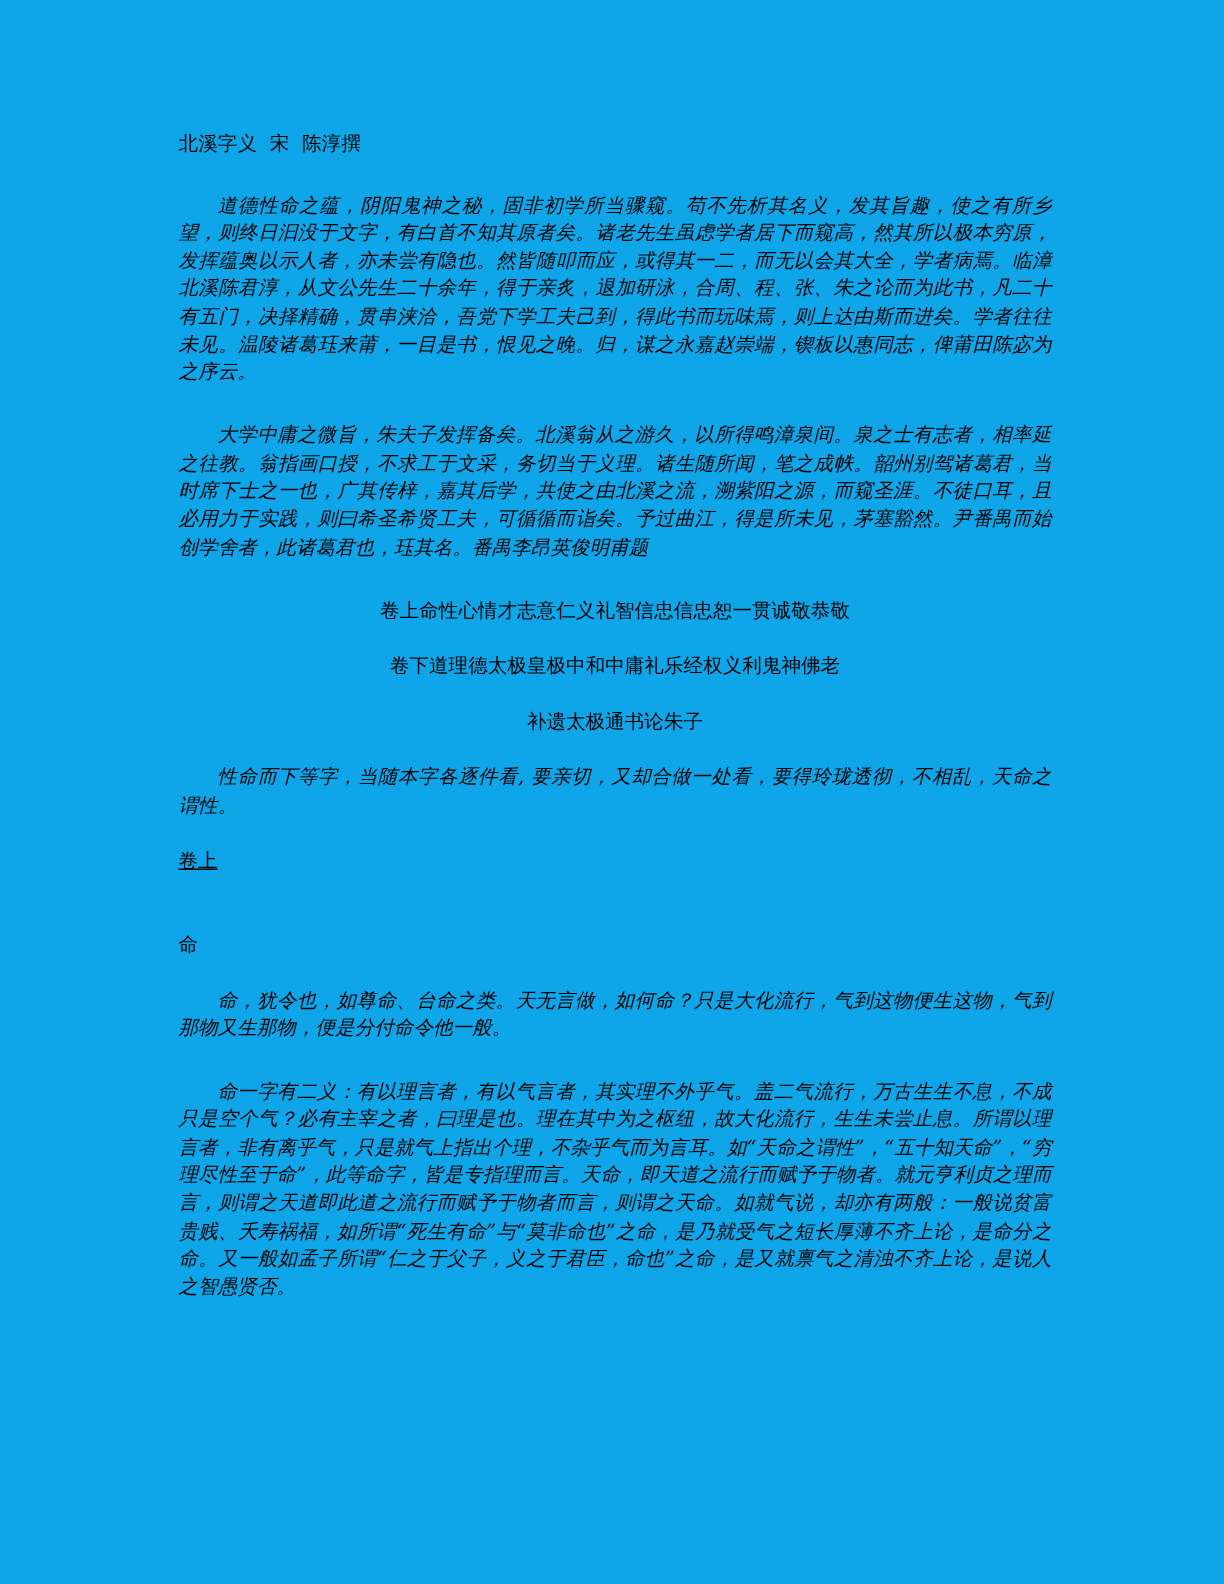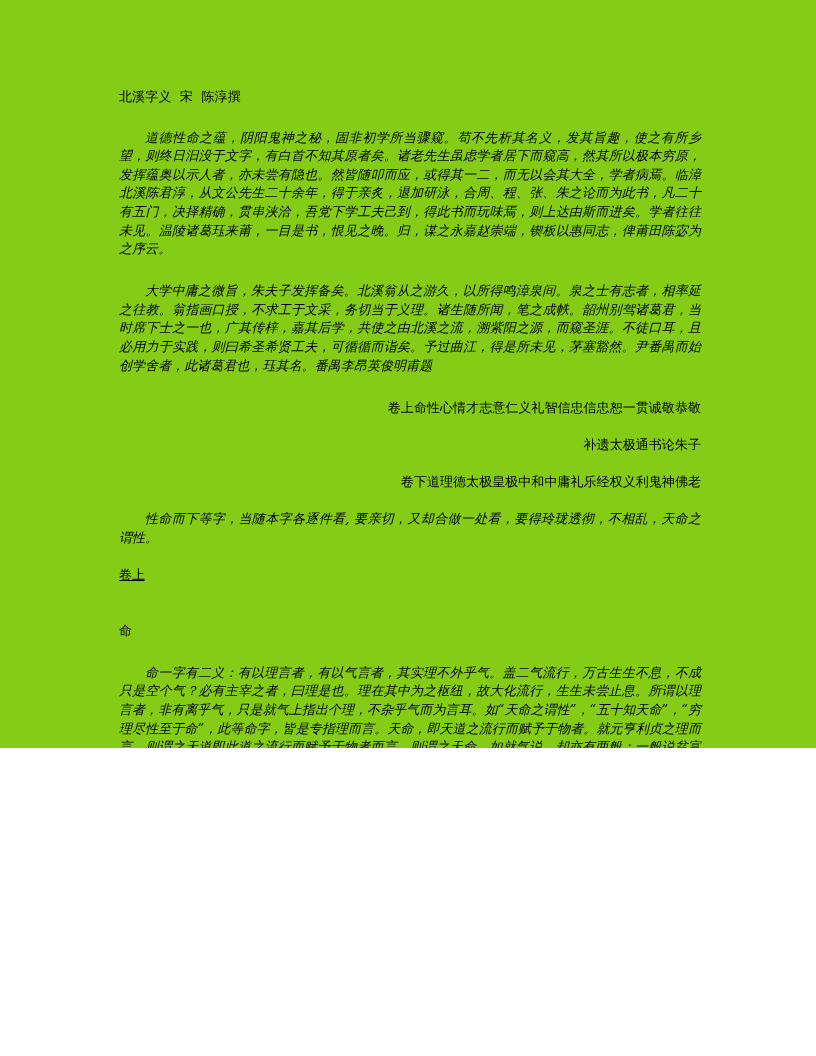--- a/index.html
+++ b/index.html
@@ -8,22 +8,22 @@
     padding: 0;
     background: #ffffff;
   }
   body {
     font-family: "DejaVu Serif", "Liberation Serif", serif;
     color: #000000;
   }
   .page {
     position: relative;
     width: 816px;
-    height: 748px;
-    background: #84cc16;
+    height: 1056px;
+    background: #0ea5e9;
     overflow: hidden;
     box-sizing: border-box;
   }
   .content {
     position: absolute;
     left: 119px;
     top: 88px;
     width: 582px;
   }
   .doc-title {
@@ -42,21 +42,21 @@
     text-indent: 2em;
     word-break: break-all;
     letter-spacing: 0.05px;
     font-style: italic;
   }
   p.toc {
     font-size: 13px;
     line-height: 18.6px;
     margin: 0 0 18.5px 0;
     text-indent: 0;
-    text-align: right;
+    text-align: center;
     word-break: break-all;
     letter-spacing: 0.05px;
   }
   p.volume-head {
     font-size: 13px;
     line-height: 18.6px;
     margin: 0 0 18.5px 0;
     text-indent: 0;
     text-align: left;
     text-decoration: underline;
@@ -82,33 +82,34 @@
     <p class="para">道德性命之蕴，阴阳鬼神之秘，固非初学所当骤窥。苟不先析其名义，发其旨趣，使之有所乡望，则终日汩没于文字，有白首不知其原者矣。诸老先生虽虑学者居下而窥高，然其所以极本穷原，发挥蕴奥以示人者，亦未尝有隐也。然皆随叩而应，或得其一二，而无以会其大全，学者病焉。临漳北溪陈君淳，从文公先生二十余年，得于亲炙，退加研泳，合周、程、张、朱之论而为此书，凡二十有五门，决择精确，贯串浃洽，吾党下学工夫己到，得此书而玩味焉，则上达由斯而进矣。学者往往未见。温陵诸葛珏来莆，一目是书，恨见之晚。归，谋之永嘉赵崇端，锲板以惠同志，俾莆田陈宓为之序云。</p>
 
     <div class="gap-sm"></div>
 
     <p class="para">大学中庸之微旨，朱夫子发挥备矣。北溪翁从之游久，以所得鸣漳泉间。泉之士有志者，相率延之往教。翁指画口授，不求工于文采，务切当于义理。诸生随所闻，笔之成帙。韶州别驾诸葛君，当时席下士之一也，广其传梓，嘉其后学，共使之由北溪之流，溯紫阳之源，而窥圣涯。不徒口耳，且必用力于实践，则曰希圣希贤工夫，可循循而诣矣。予过曲江，得是所未见，茅塞豁然。尹番禺而始创学舍者，此诸葛君也，珏其名。番禺李昂英俊明甫题</p>
 
     <div class="gap-sm"></div>
 
     <p class="toc">卷上命性心情才志意仁义礼智信忠信忠恕一贯诚敬恭敬</p>
 
+    <p class="toc">卷下道理德太极皇极中和中庸礼乐经权义利鬼神佛老</p>
+
     <p class="toc">补遗太极通书论朱子</p>
-
-    <p class="toc">卷下道理德太极皇极中和中庸礼乐经权义利鬼神佛老</p>
 
 
     <p class="para">性命而下等字，当随本字各逐件看, 要亲切，又却合做一处看，要得玲珑透彻，不相乱，天命之谓性。</p>
 
     <p class="volume-head">卷上</p>
 
     <div class="gap-lg"></div>
 
     <p class="entry-head">命</p>
 
+    <p class="para">命，犹令也，如尊命、台命之类。天无言做，如何命？只是大化流行，气到这物便生这物，气到那物又生那物，便是分付命令他一般。</p>
 
     <div class="gap-sm"></div>
 
     <p class="para">命一字有二义：有以理言者，有以气言者，其实理不外乎气。盖二气流行，万古生生不息，不成只是空个气？必有主宰之者，曰理是也。理在其中为之枢纽，故大化流行，生生未尝止息。所谓以理言者，非有离乎气，只是就气上指出个理，不杂乎气而为言耳。如“天命之谓性”，“五十知天命”，“穷理尽性至于命”，此等命字，皆是专指理而言。天命，即天道之流行而赋予于物者。就元亨利贞之理而言，则谓之天道即此道之流行而赋予于物者而言，则谓之天命。如就气说，却亦有两般：一般说贫富贵贱、夭寿祸福，如所谓“死生有命”与“莫非命也”之命，是乃就受气之短长厚薄不齐上论，是命分之命。又一般如孟子所谓“仁之于父子，义之于君臣，命也”之命，是又就禀气之清浊不齐上论，是说人之智愚贤否。</p>
 
     <div class="gap-sm"></div>
 
 
   </div>
 </div>

